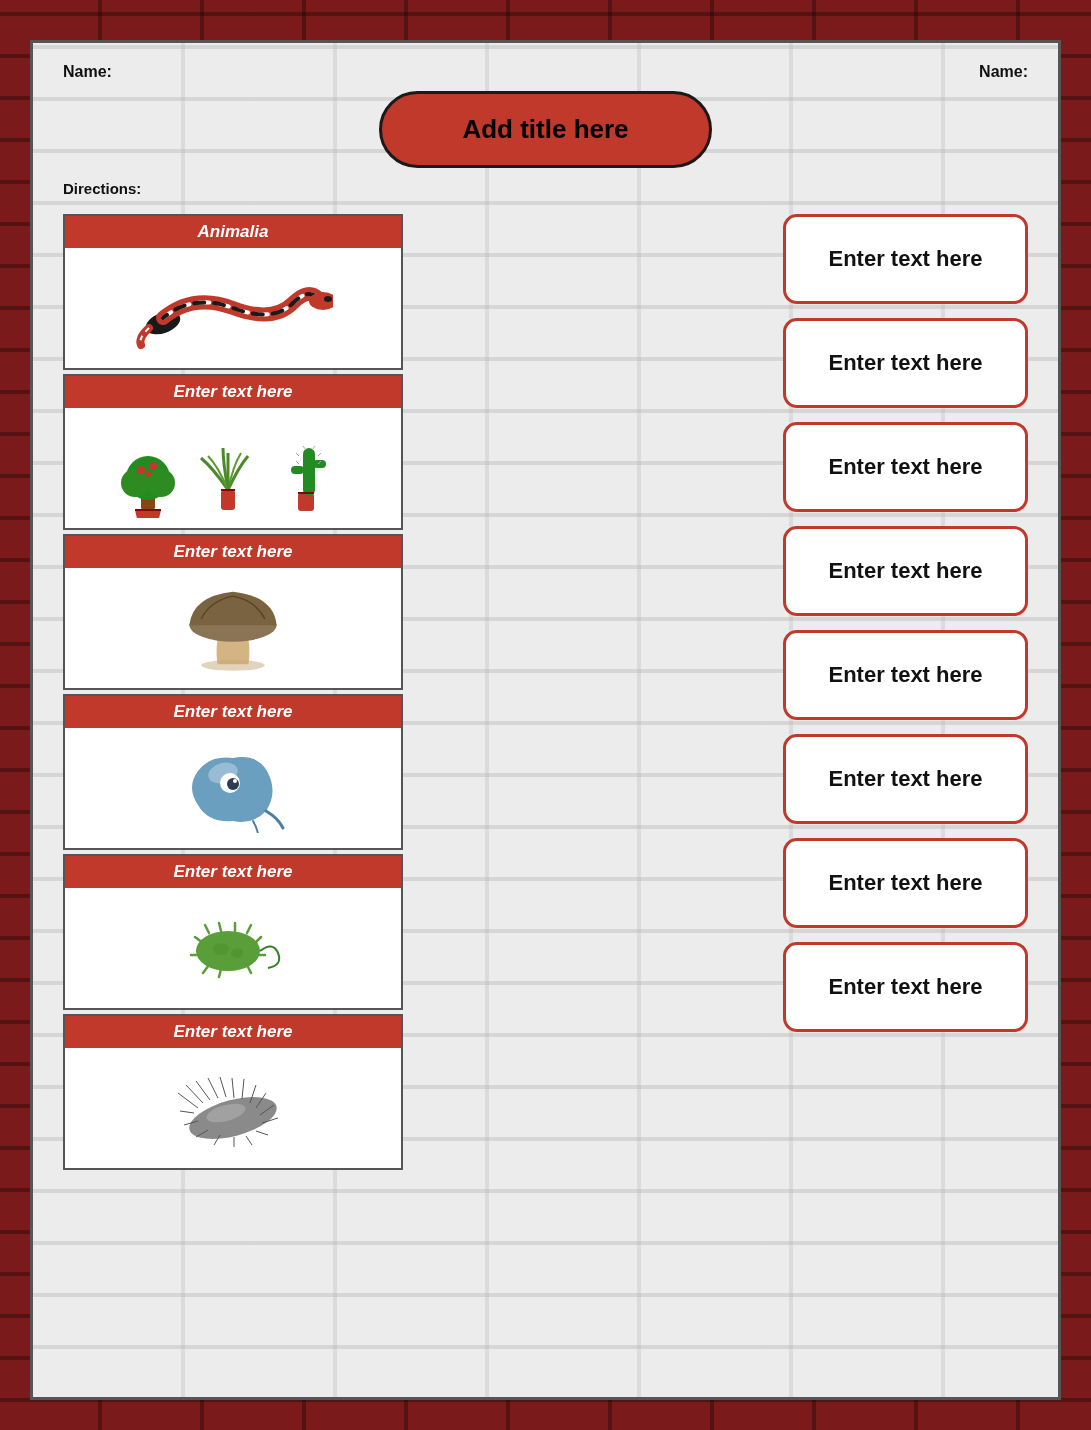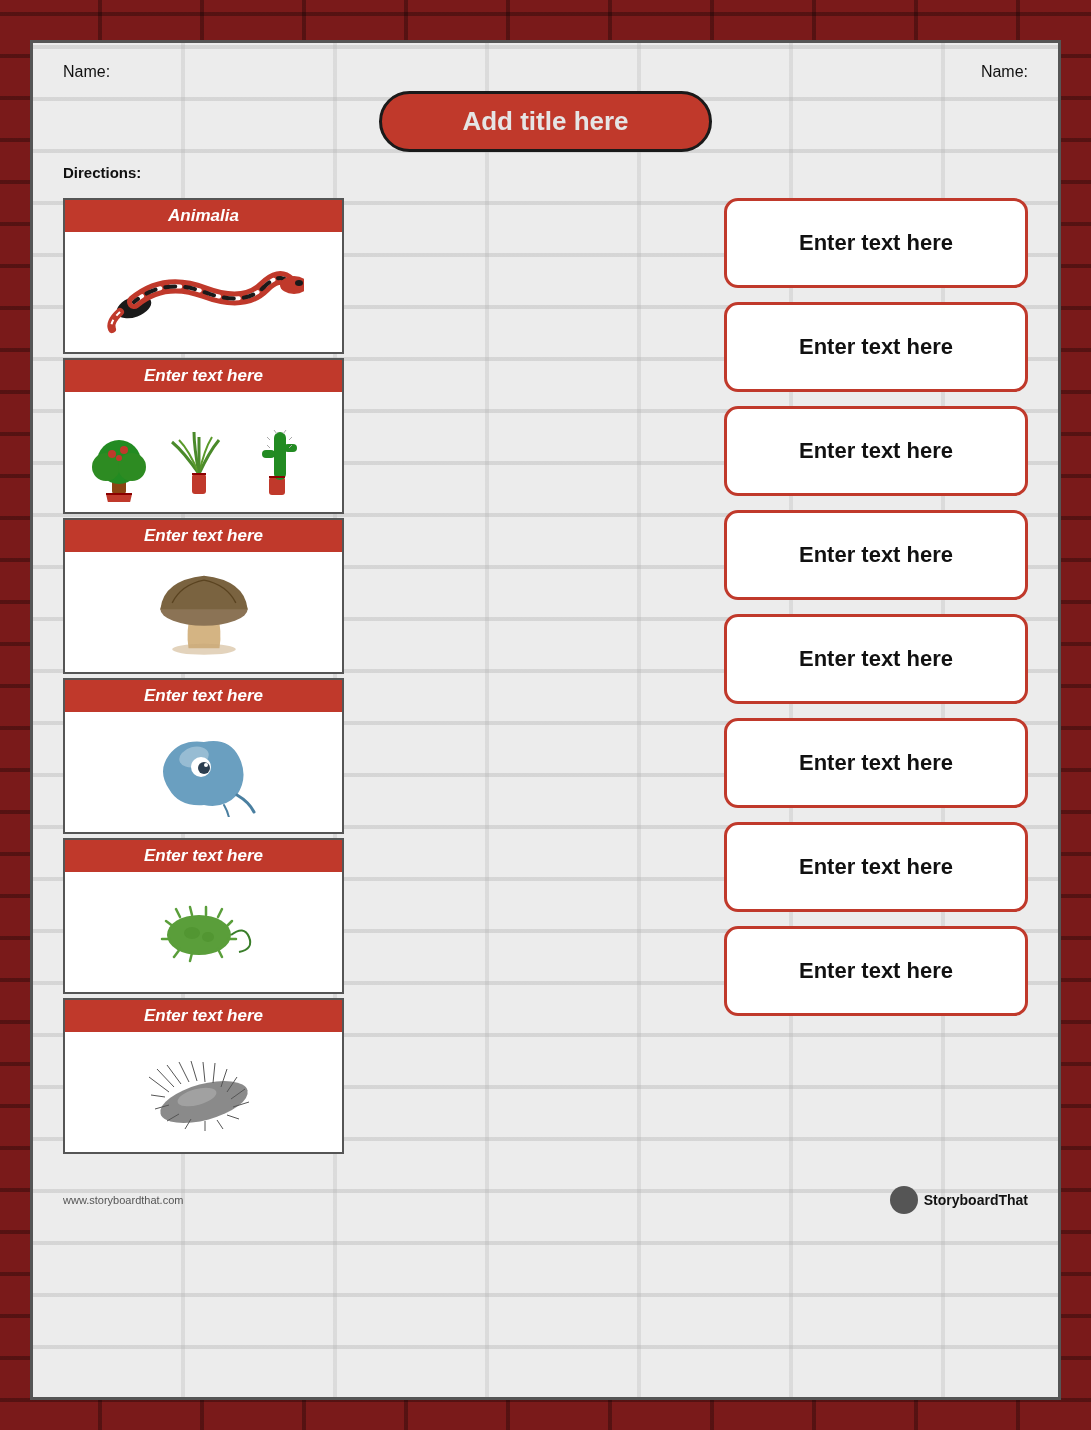--- a/index.html
+++ b/index.html
@@ -70,37 +70,37 @@
       background-color: #ececec;
     }
 
     .header-row {
       display: flex;
       justify-content: space-between;
       margin-bottom: 10px;
     }
 
     .header-label {
-      font-weight: normal;
+      font-weight: bold;
       font-size: 16px;
       color: #111;
     }
 
     .title-container {
       display: flex;
       justify-content: center;
       margin-bottom: 12px;
     }
 
     .title-pill {
       background: #c0392b;
-      color: #e5e5e5;
+      color: #000000;
       font-size: 26px;
       font-weight: 900;
-      padding: 12px 80px;
+      padding: 20px 80px;
       border-radius: 40px;
       border: 3px solid #1a1a1a;
       text-align: left;
       display: inline-block;
     }
 
     .directions-row {
       margin-bottom: 16px;
     }
 
@@ -111,21 +111,21 @@
       text-align: right;
     }
 
     .content-area {
       display: flex;
       gap: 20px;
     }
 
     
     .left-column {
-      width: 281px;
+      width: 340px;
       flex-shrink: 0;
       display: flex;
       flex-direction: column;
       gap: 0px;
     }
 
     .card {
       border: 2px solid #555;
       background: white;
       margin-bottom: 4px;
@@ -412,22 +412,15 @@
         <div class="text-box">Enter text here</div>
         <div class="text-box">Enter text here</div>
         <div class="text-box">Enter text here</div>
         <div class="text-box">Enter text here</div>
         <div class="text-box">Enter text here</div>
         <div class="text-box">Enter text here</div>
       </div>
 
     </div>
 
-    <div class="footer-row">
-      <span class="footer-logo-left">www.storyboardthat.com</span>
-      <div class="footer-logo-right">
-        <div class="sbt-icon"></div>
-        <span>StoryboardThat</span>
-      </div>
-    </div>
 
   </div>
 </div>
 
 </body></html>

